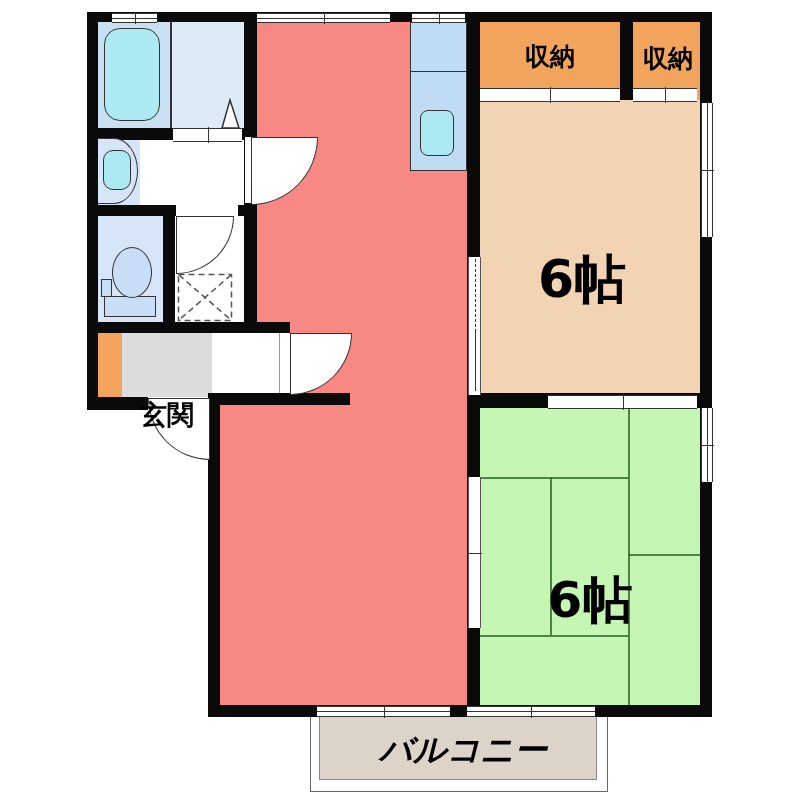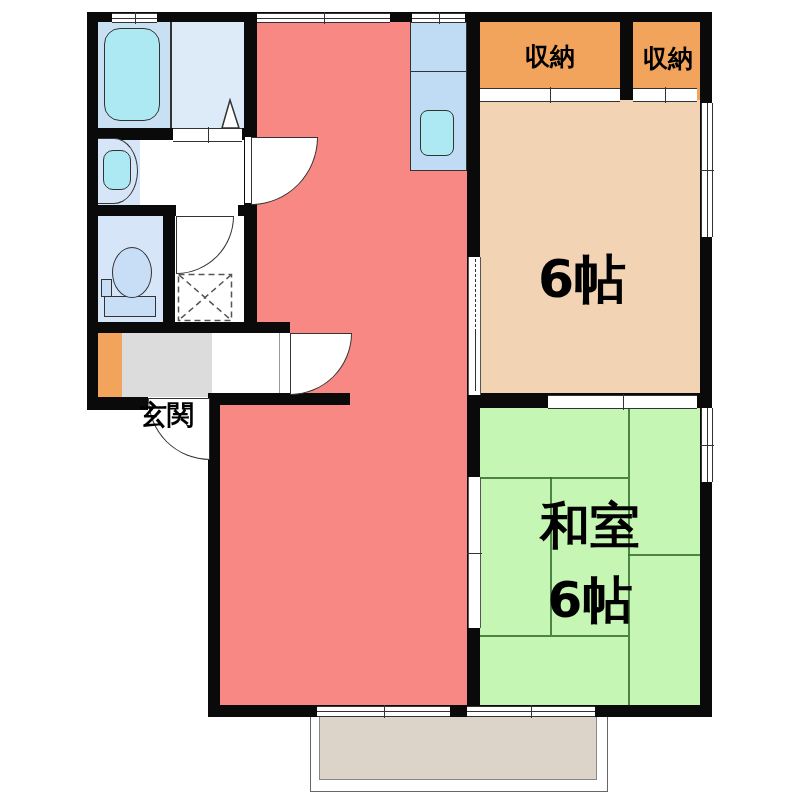--- a/index.html
+++ b/index.html
@@ -120,19 +120,19 @@
   <svg class="abs" style="left:177px;top:273px;" width="56" height="49">
     <rect x="1.5" y="1.5" width="53" height="46" fill="#fff" stroke="#555" stroke-width="1.5" stroke-dasharray="6 4"></rect>
     <line x1="2" y1="2" x2="54" y2="47" stroke="#555" stroke-width="1.5" stroke-dasharray="6 4"></line>
     <line x1="54" y1="2" x2="2" y2="47" stroke="#555" stroke-width="1.5" stroke-dasharray="6 4"></line>
   </svg>
   <svg class="abs" style="left:220px;top:98px;" width="21" height="32">
     <polygon points="10,2 19,30 2,30" fill="#fff" stroke="#333" stroke-width="1.5"></polygon>
   </svg>
 
   <div class="lbl" style="left:582px;top:279px;font-size:52px;">6帖</div>
-  <div class="lbl" style="left:590px;top:526px;font-size:50px;">和室</div>
   <div class="lbl" style="left:590px;top:600px;font-size:50px;">6帖</div>
   <div class="lbl" style="left:550px;top:56px;font-size:25px;">収納</div>
   <div class="lbl" style="left:668px;top:58px;font-size:25px;">収納</div>
   <div class="lbl" style="left:167px;top:366px;font-size:27px;margin-top:48px;">玄関</div>
+  <div class="lbl" style="left:463px;top:749px;font-size:33px;font-style:italic;">バルコニー</div>
 
 </div>
 
 </body></html>

